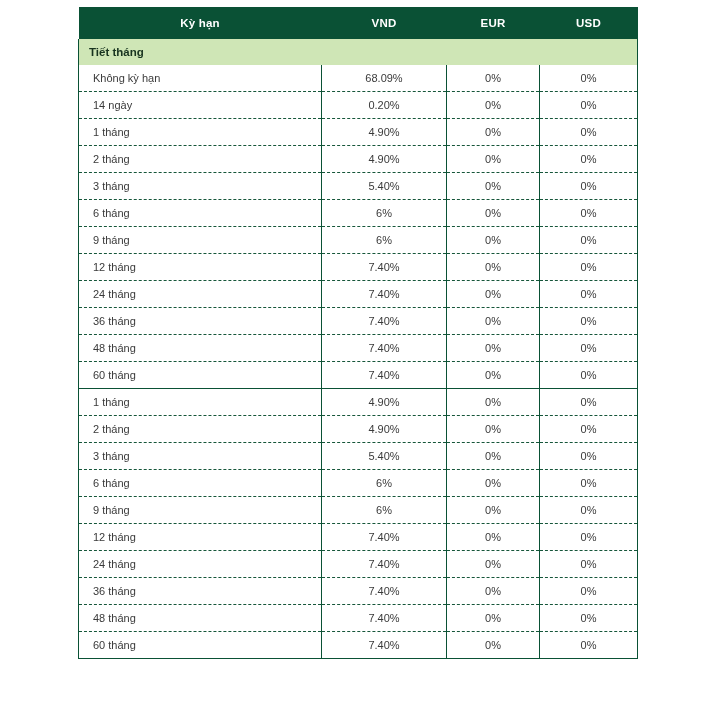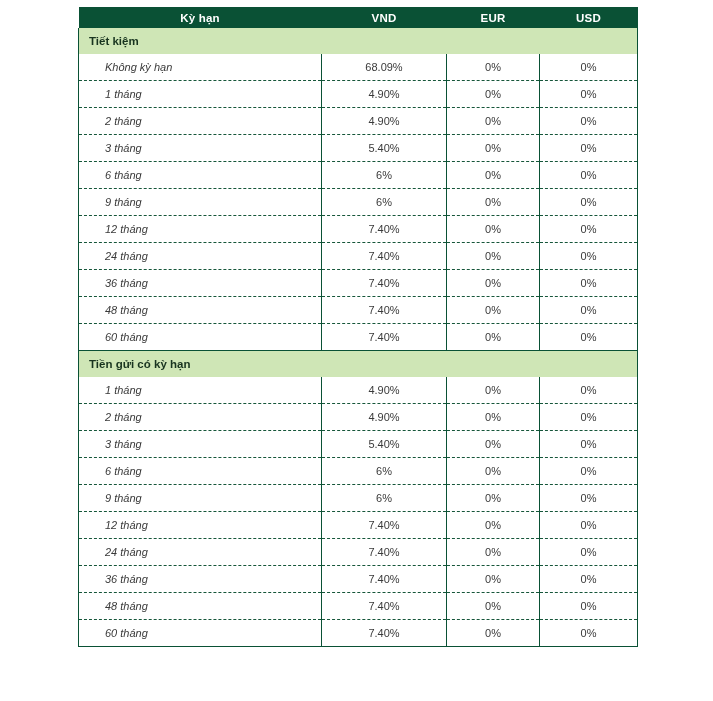--- a/index.html
+++ b/index.html
@@ -28,21 +28,21 @@
     font-size: 11px;
     color: #333333;
   }
 
   
   thead th {
     background: #0a5135;
     color: #ffffff;
     font-size: 11.5px;
     font-weight: bold;
-    height: 21px;
+    height: 32px;
     padding: 0;
     text-align: center;
     letter-spacing: 0.2px;
     border: none;
   }
   thead th.col-term {
     text-align: center;
   }
 
   
@@ -65,23 +65,22 @@
     background: #ffffff;
     border-bottom: 1px dashed #16563a;
     border-right: 1px solid #0a5135;
     font-size: 11px;
     color: #3a3a3a;
     text-align: center;
     vertical-align: middle;
   }
   tr.data-row td.term-cell {
     text-align: left;
-    padding-left: 26px;
+    padding-left: 14px;
     border-left: 1px solid #0a5135;
-    font-style: italic;
   }
   tr.data-row td.last-col {
     border-right: 1px solid #0a5135;
   }
   tr.data-row.last-of-section td {
     border-bottom: 1px solid #0a5135;
   }
   tr.data-row.table-last td {
     border-bottom: 1px solid #0a5135;
   }
@@ -106,29 +105,35 @@
     <thead>
       <tr>
         <th class="col-term">Kỳ hạn</th>
         <th>VND</th>
         <th>EUR</th>
         <th>USD</th>
       </tr>
     </thead>
     <tbody id="table-body">
         <tr class="section-row">
-          <td colspan="4">Tiết kiệm</td>
+          <td colspan="4">Tiết tháng</td>
         </tr>
         <tr class="data-row">
           <td class="term-cell">Không kỳ hạn</td>
           <td>68.09%</td>
           <td>0%</td>
           <td class="last-col">0%</td>
         </tr>
         <tr class="data-row">
+          <td class="term-cell">14 ngày</td>
+          <td>0.20%</td>
+          <td>0%</td>
+          <td class="last-col">0%</td>
+        </tr>
+        <tr class="data-row">
           <td class="term-cell">1 tháng</td>
           <td>4.90%</td>
           <td>0%</td>
           <td class="last-col">0%</td>
         </tr>
         <tr class="data-row">
           <td class="term-cell">2 tháng</td>
           <td>4.90%</td>
           <td>0%</td>
           <td class="last-col">0%</td>
@@ -173,23 +178,20 @@
           <td class="term-cell">48 tháng</td>
           <td>7.40%</td>
           <td>0%</td>
           <td class="last-col">0%</td>
         </tr>
         <tr class="data-row last-of-section">
           <td class="term-cell">60 tháng</td>
           <td>7.40%</td>
           <td>0%</td>
           <td class="last-col">0%</td>
-        </tr>
-        <tr class="section-row">
-          <td colspan="4">Tiền gửi có kỳ hạn</td>
         </tr>
         <tr class="data-row">
           <td class="term-cell">1 tháng</td>
           <td>4.90%</td>
           <td>0%</td>
           <td class="last-col">0%</td>
         </tr>
         <tr class="data-row">
           <td class="term-cell">2 tháng</td>
           <td>4.90%</td>

